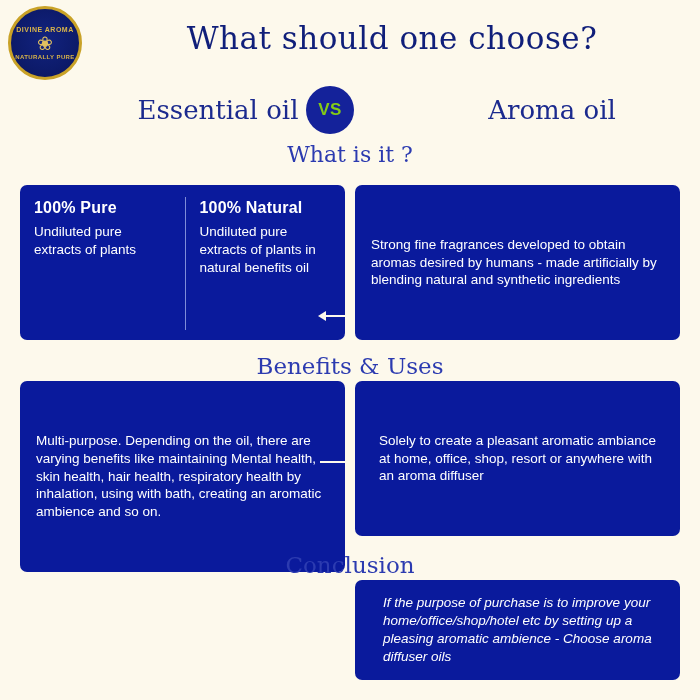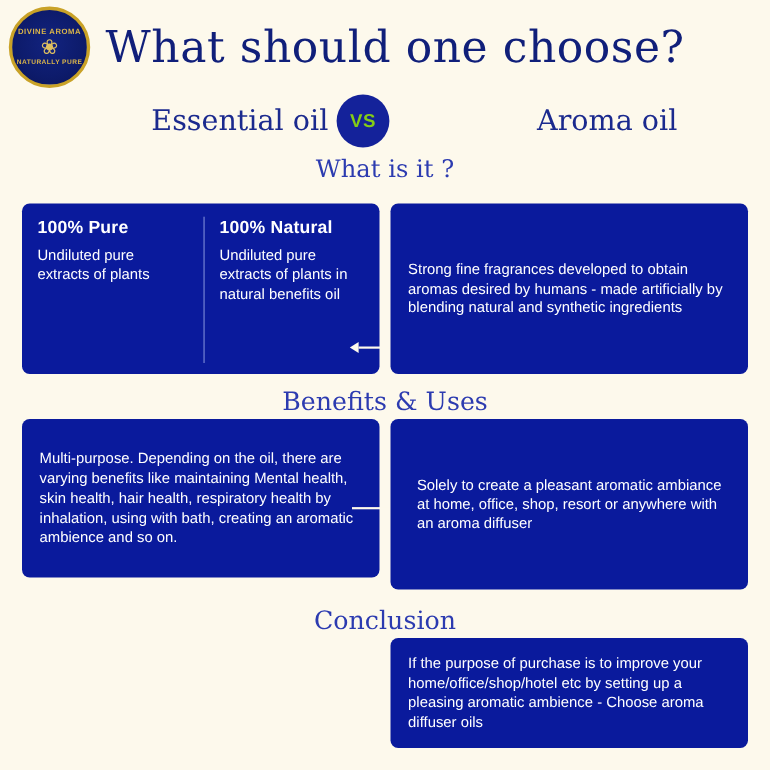--- a/index.html
+++ b/index.html
@@ -57,23 +57,23 @@
     letter-spacing: 0.4px;
     font-weight: bold;
   }
 
   
   .main-title {
     position: absolute;
     top: 20px;
     left: 96px;
     width: 592px;
-    text-align: left;
+    text-align: center;
     font-family: "DejaVu Serif", serif;
-    font-size: 40px;
+    font-size: 31px;
     color: #101f7a;
     letter-spacing: 0.5px;
   }
 
   .vs-row {
     position: absolute;
     top: 86px;
     left: 70px;
     width: 620px;
     height: 52px;
@@ -166,21 +166,21 @@
     display: flex;
     align-items: center;
   }
   #box-what-right p { margin: 0; }
 
   
   #box-benefits-left {
     left: 20px;
     top: 381px;
     width: 325px;
-    height: 144px;
+    height: 191px;
     display: flex;
     align-items: center;
   }
   #box-benefits-left p { margin: 0; }
 
   #box-benefits-right {
     left: 355px;
     top: 381px;
     width: 325px;
     height: 155px;
@@ -201,21 +201,21 @@
   #box-conclusion-left p { margin: 0; }
 
   #box-conclusion-right {
     left: 355px;
     top: 580px;
     width: 325px;
     height: 100px;
     display: flex;
     align-items: center;
   }
-  #box-conclusion-right p { margin: 0; }
+  #box-conclusion-right p { margin: 12px; font-style: italic; }
 
   
   .arrow {
     position: absolute;
     height: 12px;
     display: flex;
     align-items: center;
   }
   .arrow .line {
     height: 1.6px;

